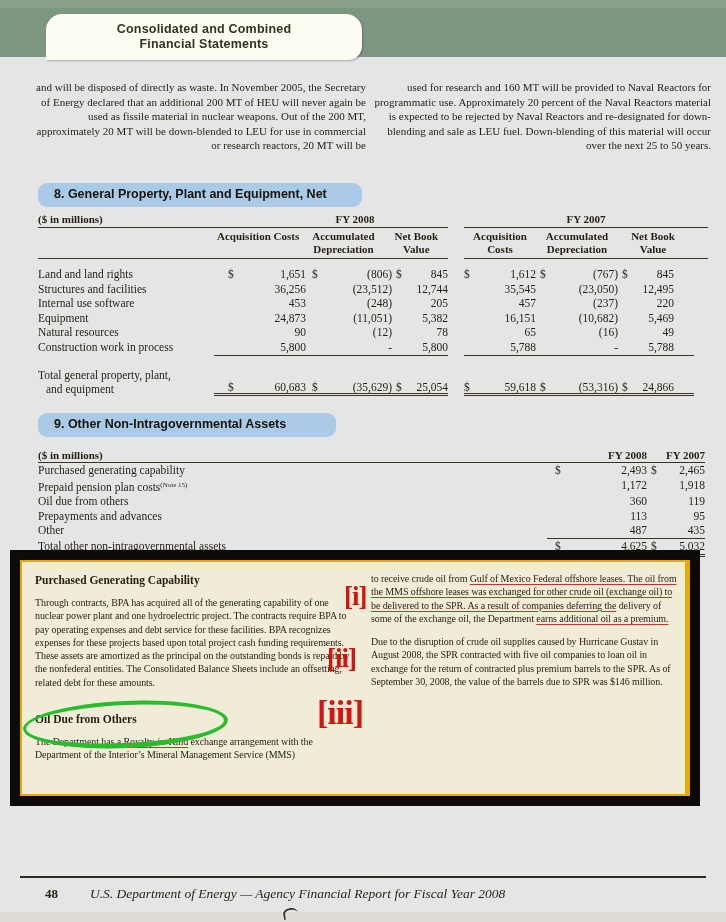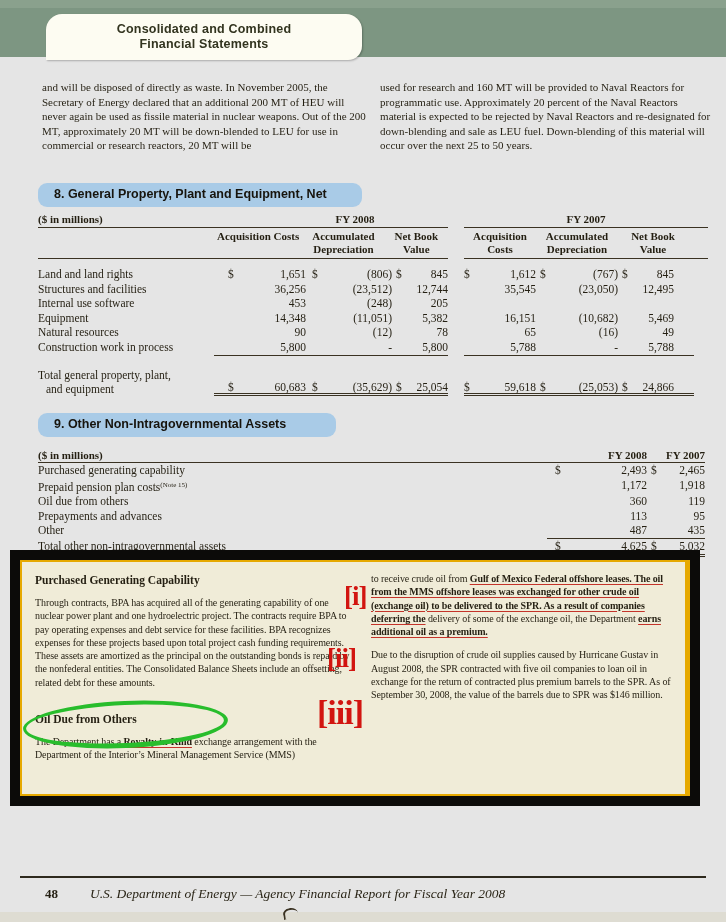--- a/index.html
+++ b/index.html
@@ -10,21 +10,21 @@
   .band{position:absolute;top:0;left:0;width:726px;height:57px;background:#7d9682;}
   .band:after{content:"";position:absolute;left:0;top:0;width:726px;height:8px;background:#8aa18d;}
   .tab{position:absolute;left:46px;top:14px;width:316px;height:46px;background:#fdfcf2;
        border-radius:16px 16px 14px 0;box-shadow:1px 1px 2px rgba(0,0,0,.25);
        display:flex;flex-direction:column;justify-content:center;align-items:center;}
   .tab-t{font-family:"Liberation Sans",sans-serif;font-weight:bold;font-size:12.5px;
          color:#32341f;line-height:15px;letter-spacing:.2px;}
 
   
   .intro{position:absolute;top:80px;left:35px;width:676px;display:flex;gap:7px;}
-  .icol{font-size:11px;line-height:14.6px;text-align:left;margin-left:7px;}
+  .icol{font-size:11px;line-height:14.6px;text-align:right;}
   .icol.l{width:331px;}
   .icol.r{width:338px;}
 
   
   .pill{position:absolute;height:17px;background:#a9cbe7;border-radius:9px;
         font-family:"Liberation Sans",sans-serif;font-weight:bold;font-size:12.5px;
         color:#17140d;padding:4px 16px 3px 16px;white-space:nowrap;}
   .pill.s8{top:183px;left:38px;width:292px;}
   .pill.s9{top:413px;left:38px;width:266px;}
 
@@ -78,21 +78,21 @@
         border:2px solid #e6a900;border-right-width:5px;
         display:flex;gap:14px;padding:10px 4px 8px 13px;}
   .bxl{width:322px;}
   .bxr{width:306px;}
   .bx-h{font-weight:bold;font-size:11.5px;margin:2px 0 10px 0;}
   .bx-p{font-size:10px;line-height:13.3px;margin:0 0 10px 0;letter-spacing:-0.1px;}
   .h2wrap{position:relative;display:inline-block;margin:14px 0 10px 0;}
   .ellipse{position:absolute;left:-12px;top:-12px;width:198px;height:38px;
            border:4px solid #28bd2c;border-left-width:3px;border-bottom-width:5px;
            border-radius:50%;transform:rotate(-2.5deg);pointer-events:none;}
-  .ru{text-decoration:underline;text-decoration-color:#c4342a;text-decoration-thickness:1.4px;text-underline-offset:2px;font-weight:bold;}
+  .ru{text-decoration:underline;text-decoration-color:#c4342a;text-decoration-thickness:1.4px;text-underline-offset:2px;}
   .ru2{text-decoration:underline;text-decoration-color:#cf1810;text-decoration-thickness:2.6px;text-underline-offset:2px;}
   .anno{position:absolute;font-family:"Liberation Serif",serif;font-weight:bold;color:#d21510;
         letter-spacing:-1px;z-index:5;}
   .anno.i1{left:344px;top:581px;font-size:27px;}
   .anno.i2{left:327px;top:643px;font-size:27px;}
   .anno.i3{left:317px;top:694px;font-size:34px;}
 
   
   .frule{position:absolute;top:876px;left:20px;width:686px;height:2px;background:#2e2a1d;}
   .fnum{position:absolute;top:886px;left:45px;font-weight:bold;font-size:13px;}
@@ -213,27 +213,39 @@
               <span class="nv">453</span>
             </div>
           <div class="c c2">
               <span class="nv">(248)</span>
             </div>
           <div class="c c3">
               <span class="nv">205</span>
             </div>
         </div>
         <div class="ggap"></div>
+        <div class="grp">
+          <div class="c c4">
+              <span class="nv">457</span>
+            </div>
+          <div class="c c5">
+              <span class="nv">(237)</span>
+            </div>
+          <div class="c c6">
+              <span class="nv">220</span>
+            </div>
+          <div class="tail"></div>
+        </div>
       </div>
 
       <div class="t1row">
         <div class="t1lbl">Equipment</div>
         <div class="grp">
           <div class="c c1">
-              <span class="nv">14,348</span>
+              <span class="nv">24,873</span>
             </div>
           <div class="c c2">
               <span class="nv">(11,051)</span>
             </div>
           <div class="c c3">
               <span class="nv">5,382</span>
             </div>
         </div>
         <div class="ggap"></div>
         <div class="grp">
@@ -326,21 +338,21 @@
             </div>
         </div>
         <div class="ggap"></div>
         <div class="grp dbl">
           <div class="c c4">
               <span class="ds">$</span>
               <span class="nv">59,618</span>
             </div>
           <div class="c c5">
               <span class="ds">$</span>
-              <span class="nv">(25,053)</span>
+              <span class="nv">(53,316)</span>
             </div>
           <div class="c c6">
               <span class="ds">$</span>
               <span class="nv">24,866</span>
             </div>
           <div class="tail"></div>
         </div>
       </div>
     </div>
   </div>

